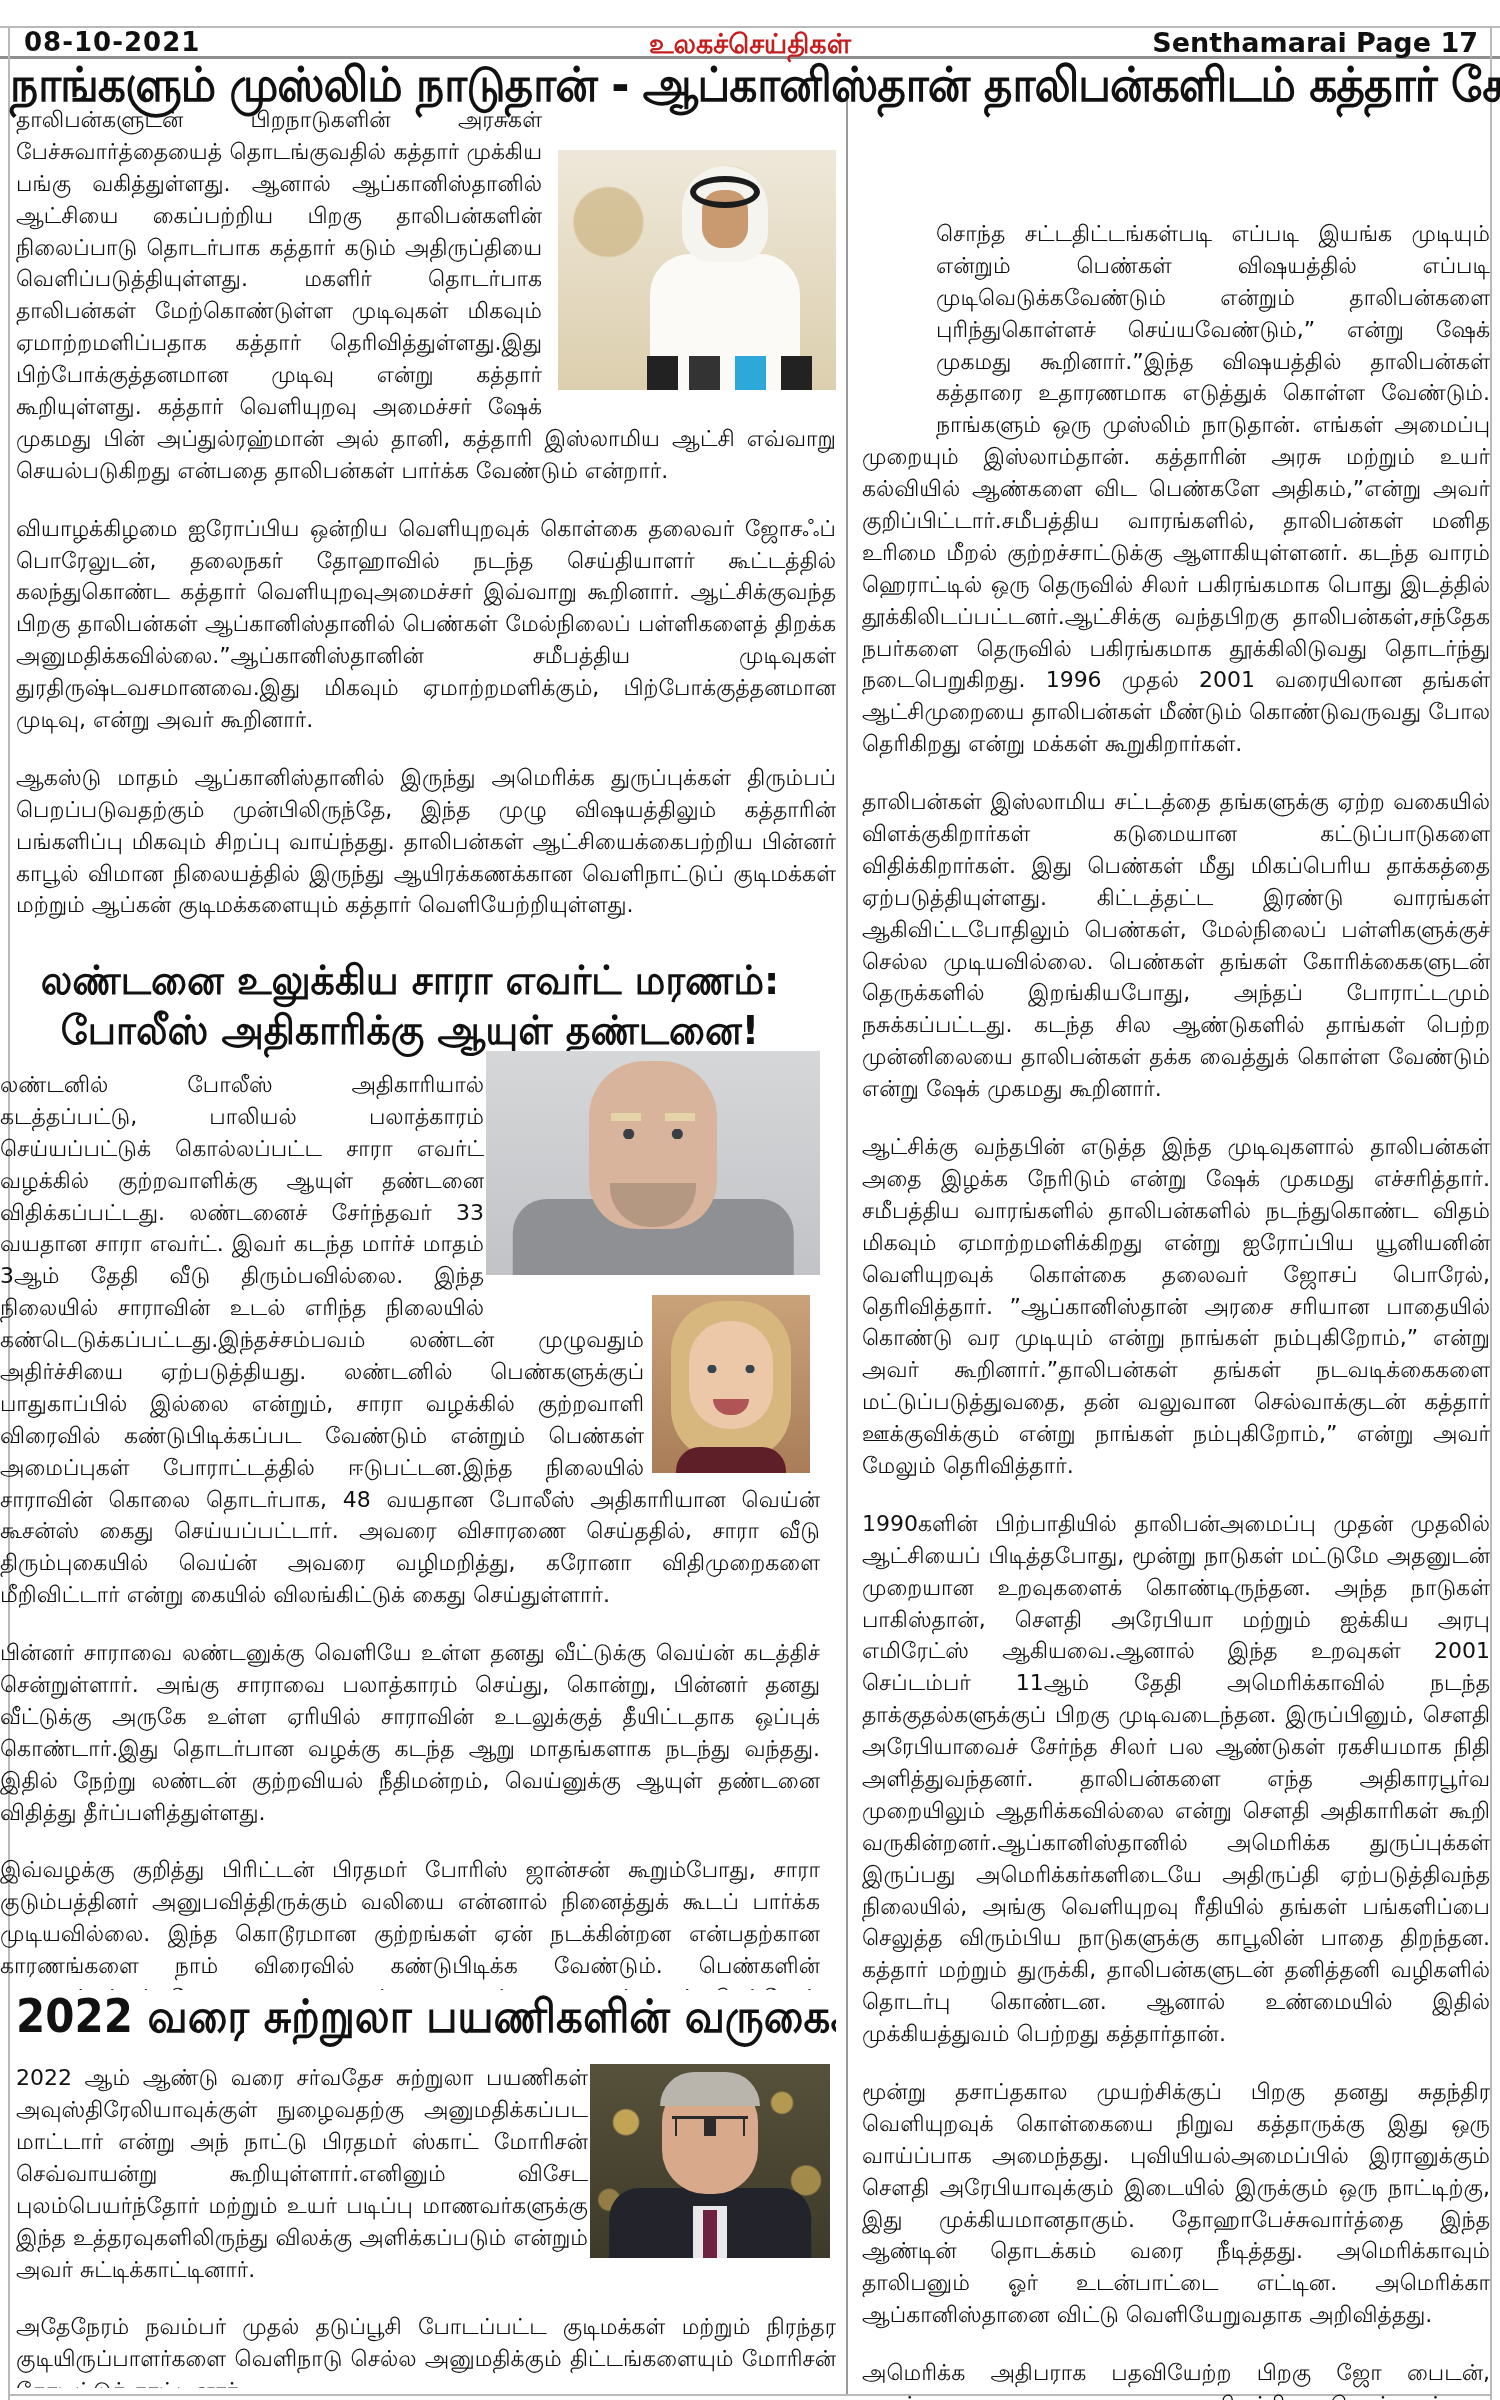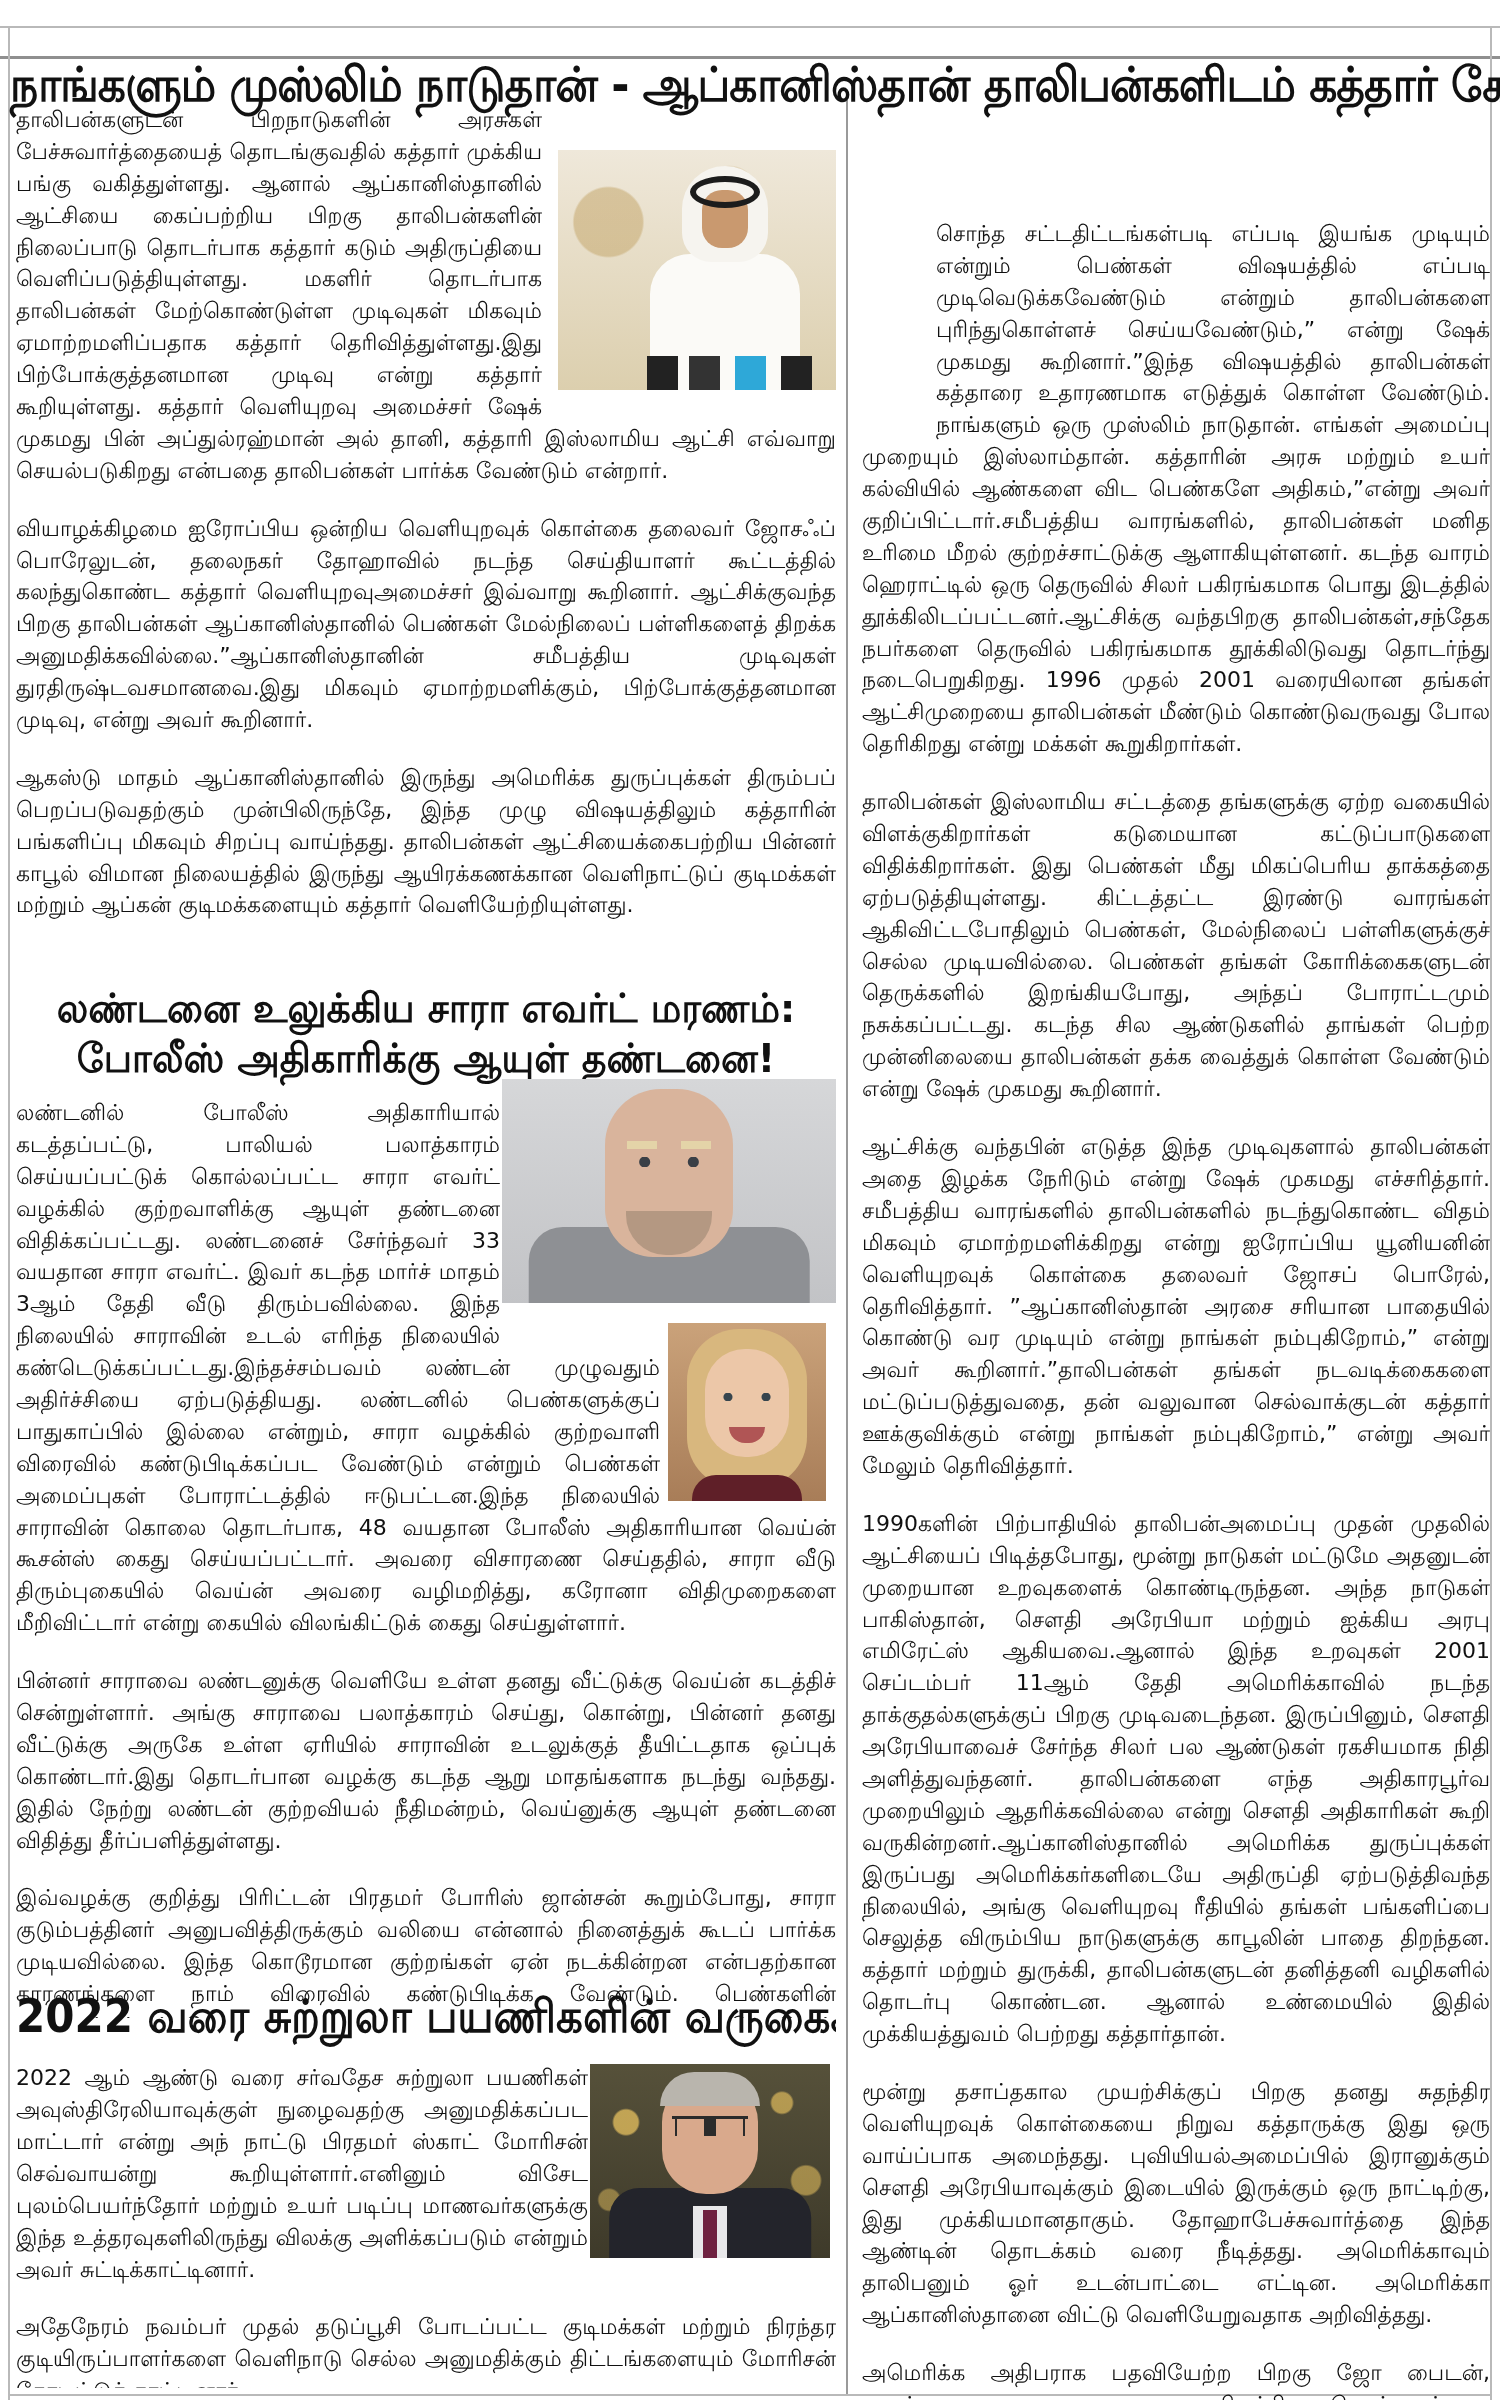--- a/index.html
+++ b/index.html
@@ -22,21 +22,21 @@
 
   
   #a1-headline{position:absolute;left:10px;top:57px;width:1480px;text-align:center;
     font-size:44px;font-weight:800;letter-spacing:-1px;white-space:nowrap;
     transform:scaleY(1.08);transform-origin:top;}
   .subhead{font-weight:600;}
 
   
   .colblock{position:absolute;text-align:justify;font-size:22px;line-height:1.45;overflow:hidden;}
   #a1-body{left:16px;top:104px;width:820px;height:846px;}
-  #a2-block{left:16px;top:952px;width:820px;height:1038px;margin-top:28px;}
+  #a2-block{left:0;top:952px;width:820px;height:1038px;}
   #a3-block{left:16px;top:1992px;width:820px;height:396px;}
   #right-col{left:862px;top:114px;width:628px;height:2290px;}
   .colblock p{margin:0 0 26px 0;}
   .colblock p.tight{margin-bottom:2px;}
 
   #a2-headline{width:100%;text-align:center;font-size:38px;font-weight:800;line-height:1.25;
     margin:4px 0 18px 0;transform:scaleY(1.05);transform-origin:top;}
   #a3-headline{width:100%;text-align:center;font-size:42px;font-weight:800;line-height:1.1;
     margin:0 0 24px 0;white-space:nowrap;transform:scaleY(1.08);transform-origin:top;}
 
@@ -121,20 +121,25 @@
 
 <div id="page">
 
   <div class="edge" id="rule-header-top"></div>
   <div class="edge" id="rule-header-bottom"></div>
   <div class="edge" id="edge-left"></div>
   <div class="edge" id="edge-right"></div>
   <div class="edge" id="rule-bottom"></div>
   <div class="edge" id="col-divider"></div>
 
+  <div id="masthead">
+    <span id="m-date">08-10-2021</span>
+    <span id="m-section" style="color:#c41e1e;">உலகச்செய்திகள்</span>
+    <span id="m-paper">Senthamarai  Page 17</span>
+  </div>
 
   <div id="a1-headline">நாங்களும் முஸ்லிம் நாடுதான் - ஆப்கானிஸ்தான் தாலிபன்களிடம் கத்தார் கோபம்</div>
 
   <div class="colblock" id="a1-body">
     <div class="spacer-r" id="sp-qatar">
       <div class="photo" id="ph-qatar">
         <div class="q-orn"></div>
 
         <div class="q-robe"></div>
         <div class="q-ghutra"></div>

